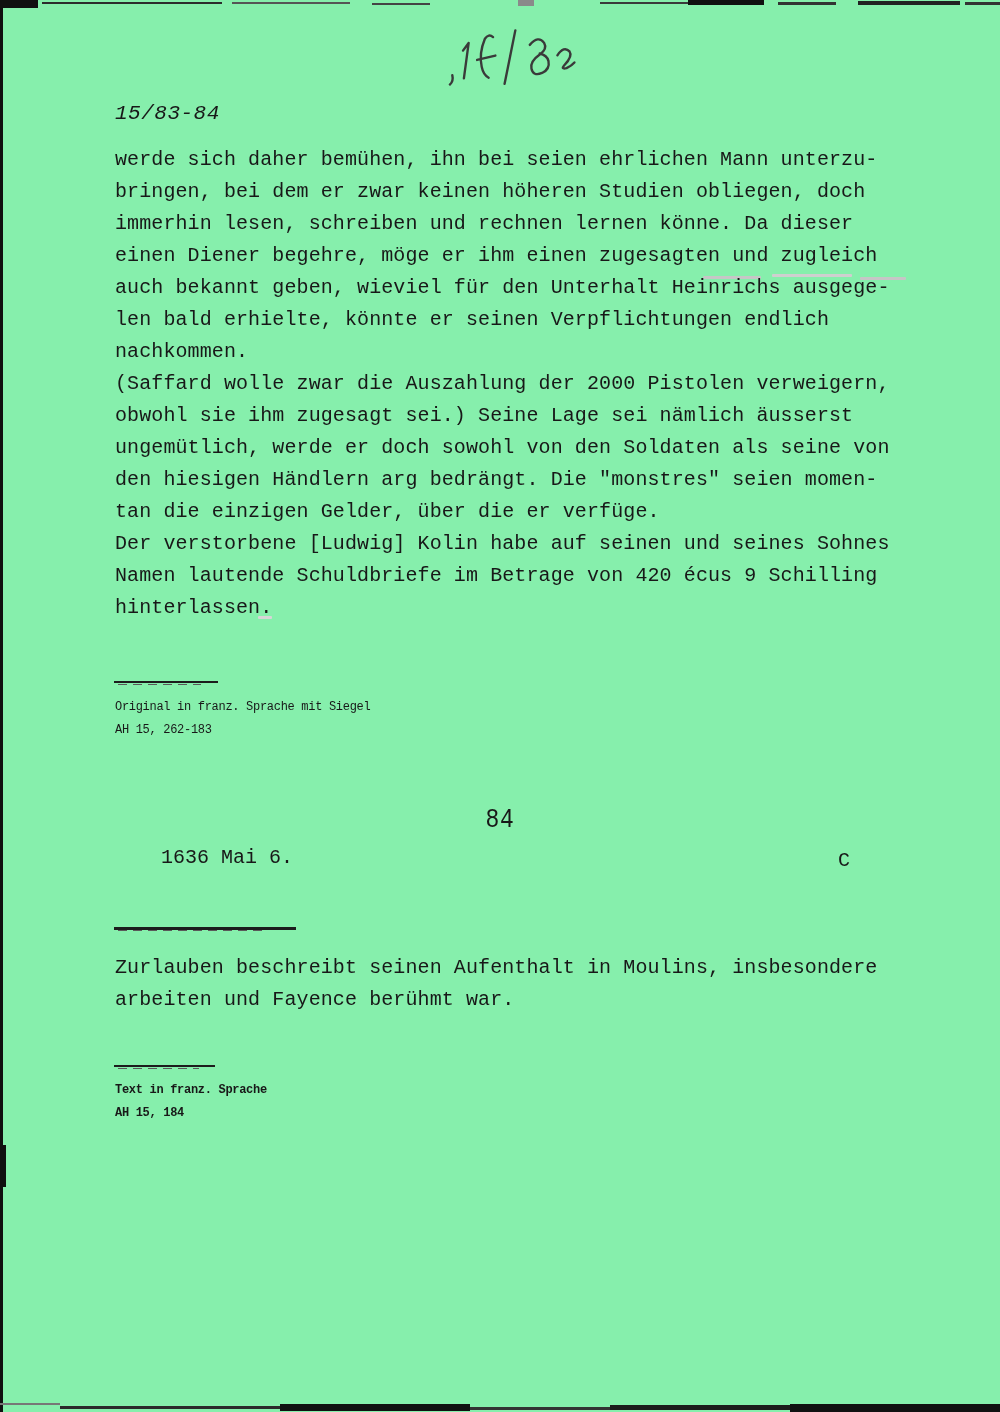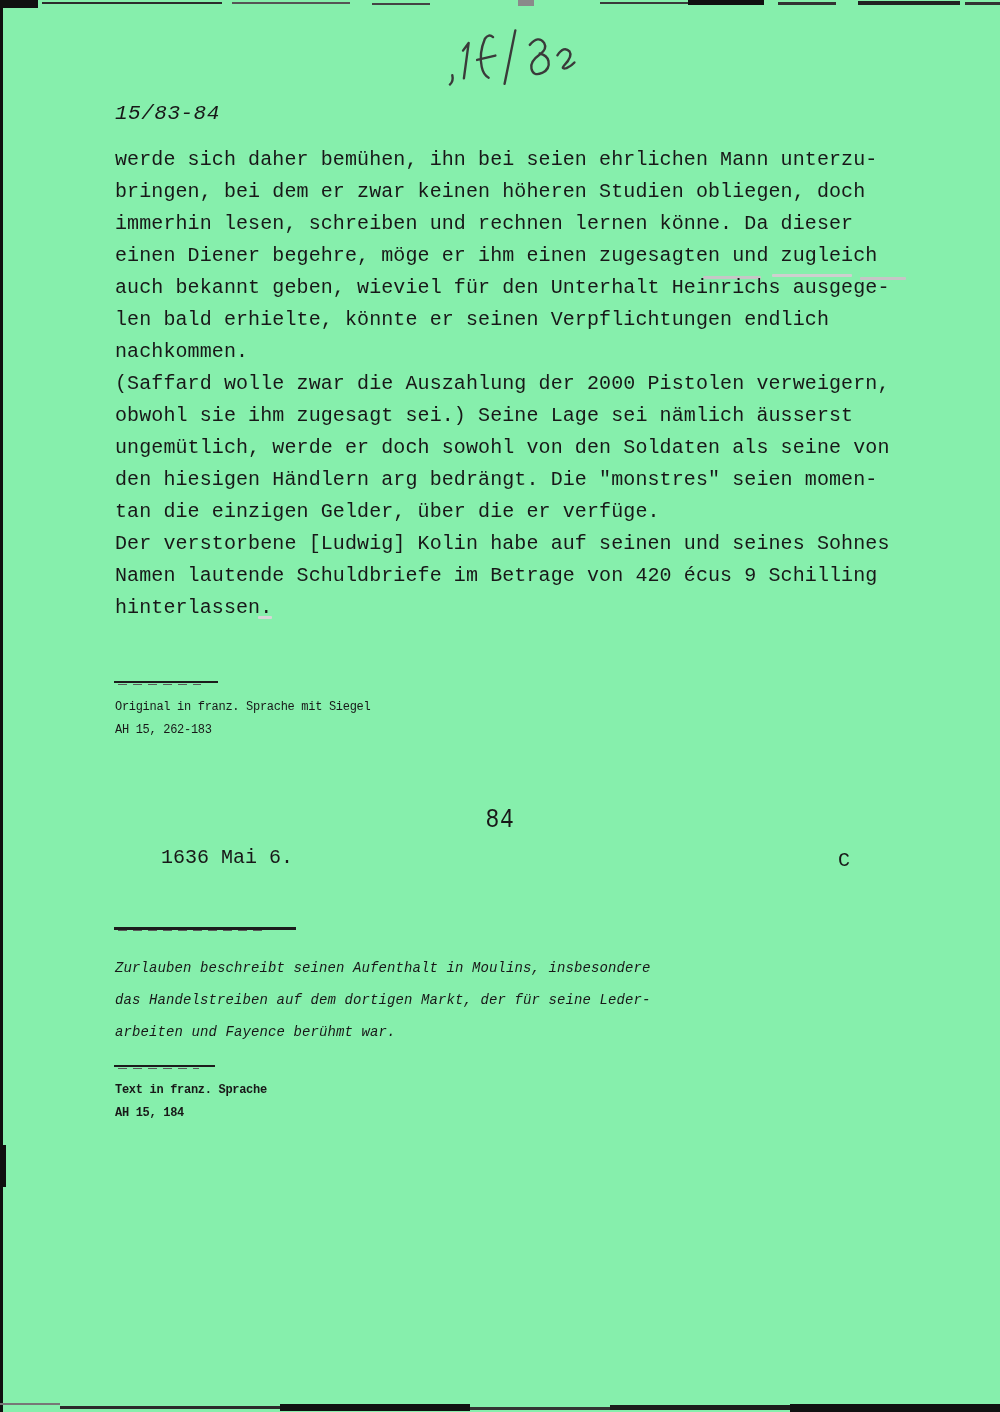--- a/index.html
+++ b/index.html
@@ -64,21 +64,21 @@
 
   .entry-number{
     position:absolute;left:450px;top:804px;width:100px;
     text-align:center;font-size:28px;line-height:32px;letter-spacing:1px;
     transform:scaleX(0.82);
   }
   .entry-date{position:absolute;left:115px;top:846px;font-size:20px;line-height:24px;white-space:pre;margin-left:46px;}
   .entry-marker{position:absolute;left:838px;top:849px;font-size:20px;line-height:24px;}
   .entry-title{position:absolute;left:115px;top:880px;width:800px;font-size:20px;line-height:24px;white-space:pre;letter-spacing:0.1px;}
   .summary-lines{position:absolute;left:115px;top:952px;width:810px;}
-  .summary-lines .line{height:32px;line-height:32px;font-size:14px;white-space:pre;letter-spacing:0.1px;font-style:italic;}
+  .summary-lines .line{height:32px;line-height:32px;font-size:20px;white-space:pre;letter-spacing:0.1px;}
 </style>
 </head>
 <body>
 
 <div class="page">
 
   <div class="artifact a-top1"></div>
   <div class="artifact a-top2"></div>
   <div class="artifact a-top3"></div>
   <div class="artifact a-top4"></div>
@@ -140,21 +140,20 @@
   </div>
 
   <div class="entry-number">84</div>
   <div class="entry-date">1636 Mai 6.</div>
   <div class="entry-marker">C</div>
 
   <div class="divider div2"></div>
 
   <div class="summary-lines">
       <div class="line">Zurlauben beschreibt seinen Aufenthalt in Moulins, insbesondere</div>
-      <div class="line">das Handelstreiben auf dem dortigen Markt, der für seine Leder-</div>
       <div class="line">arbeiten und Fayence berühmt war.</div>
     </div>
 
   <div class="divider div3"></div>
   <div class="source-block src2">
     <div class="line">Text in franz. Sprache</div>
     <div class="line">AH 15, 184</div>
   </div>
 
 </div>

